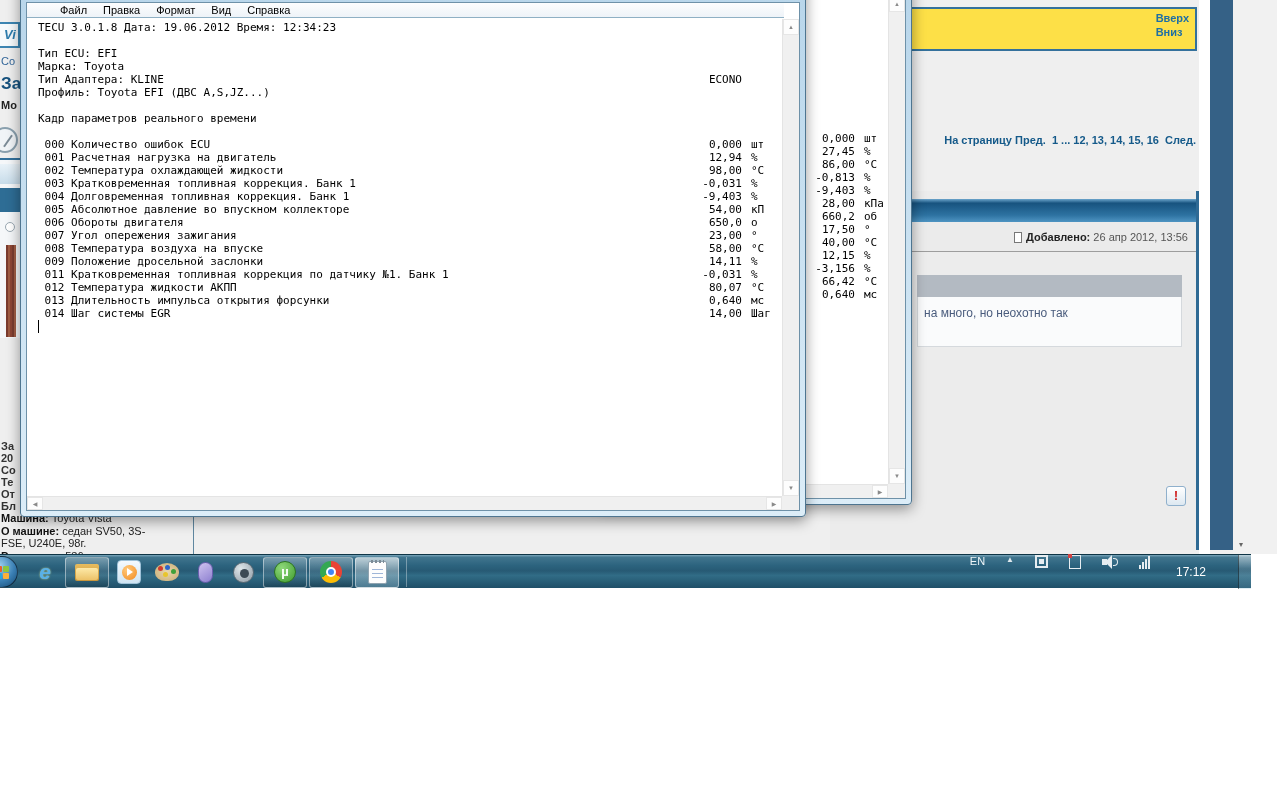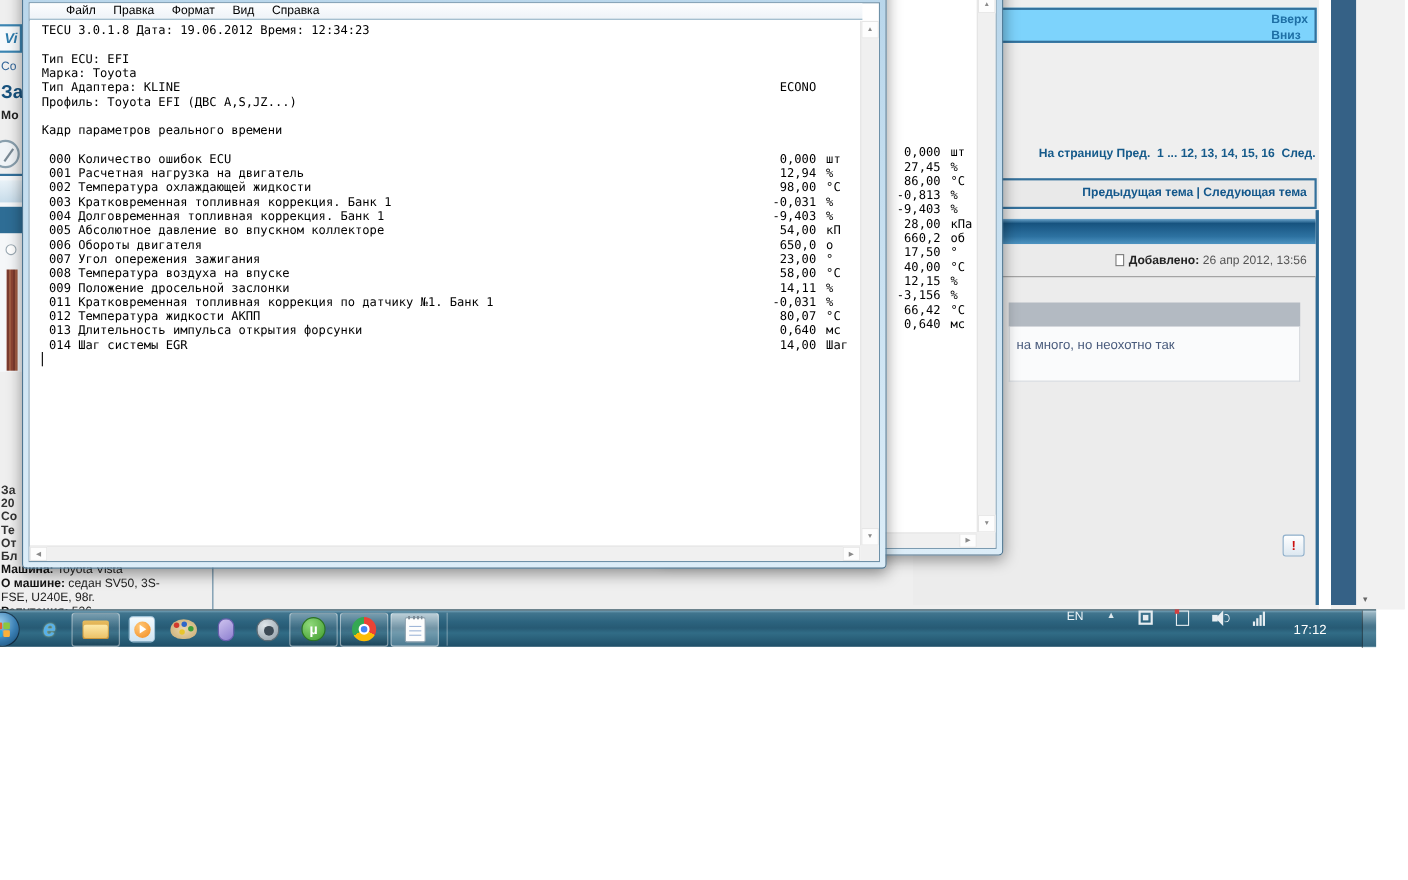--- a/index.html
+++ b/index.html
@@ -6,21 +6,21 @@
   html,body { width:1280px; height:800px; background:#ffffff; font-family:"Liberation Sans", sans-serif; overflow:hidden; }
   .screen { position:absolute; left:0; top:0; width:1280px; height:588px; }
 
   
   .browser { position:absolute; left:0; top:0; width:1277px; height:554px; background:#efefef; overflow:hidden; }
   .f-white-gap { position:absolute; left:1199px; top:0; width:11px; height:554px; background:#ffffff; }
   .f-blueband { position:absolute; left:1210px; top:0; width:23px; height:550px; background:#356186; }
   .f-rightpage { position:absolute; left:1233px; top:0; width:44px; height:554px; background:#f1f1f1; }
   .f-scroll-arrow { position:absolute; left:6px; top:540px; font-size:8px; color:#666; }
 
-  .f-scrollbox { position:absolute; left:903px; top:7px; width:294px; height:32px; background:#7dd3fc; border:2px solid #34719c; }
+  .f-scrollbox { position:absolute; left:903px; top:7px; width:294px; height:44px; background:#fde047; border:2px solid #34719c; }
   .f-scrollbox .links { position:absolute; right:6px; top:2px; text-align:left; font-size:11px; line-height:14px; font-weight:bold; color:#1e6fa5; }
   .f-pagination { position:absolute; left:690px; width:506px; top:134px; text-align:right; font-size:11px; font-weight:bold; color:#155a8a; white-space:pre; }
   .f-topicnav { position:absolute; left:903px; top:162px; width:294px; height:28px; background:#e9e9e9; border:2px solid #34719c; }
   .f-topicnav .links { position:absolute; right:7px; top:5px; font-size:11px; font-weight:bold; color:#13578b; }
 
   .f-post-panel { position:absolute; left:830px; top:191px; width:369px; height:359px; background:#ececec; border-right:3px solid #2f6a94; }
   .f-post-header { position:absolute; left:0; top:8px; right:0; height:23px;
       background:linear-gradient(180deg,#6ca6cd 0%,#17537f 18%,#2d72a1 70%,#4e94c2 100%); }
   .f-post-meta { position:absolute; left:0; top:31px; right:0; height:30px; background:#ebebeb; border-bottom:1px solid #9d9d9d; }
   .f-post-meta .inner { position:absolute; right:8px; top:9px; font-size:11px; color:#555; white-space:nowrap; }
@@ -151,23 +151,20 @@
       <div class="f-scroll-arrow">▾</div>
     </div>
 
     <div class="f-scrollbox">
       <div class="links">
         <div>Вверх</div>
         <div>Вниз</div>
       </div>
     </div>
     <div class="f-pagination">На страницу Пред.  1 ... 12, 13, 14, 15, 16  След.</div>
-    <div class="f-topicnav">
-      <div class="links">Предыдущая тема | Следующая тема</div>
-    </div>
 
     <div class="f-post-panel">
       <div class="f-post-header"></div>
       <div class="f-post-meta">
         <div class="inner">
           <span class="page-icon"></span><b>Добавлено:</b><span> 26 апр 2012, 13:56</span>
         </div>
       </div>
       <div class="f-quote-head"></div>
       <div class="f-quote-body">

